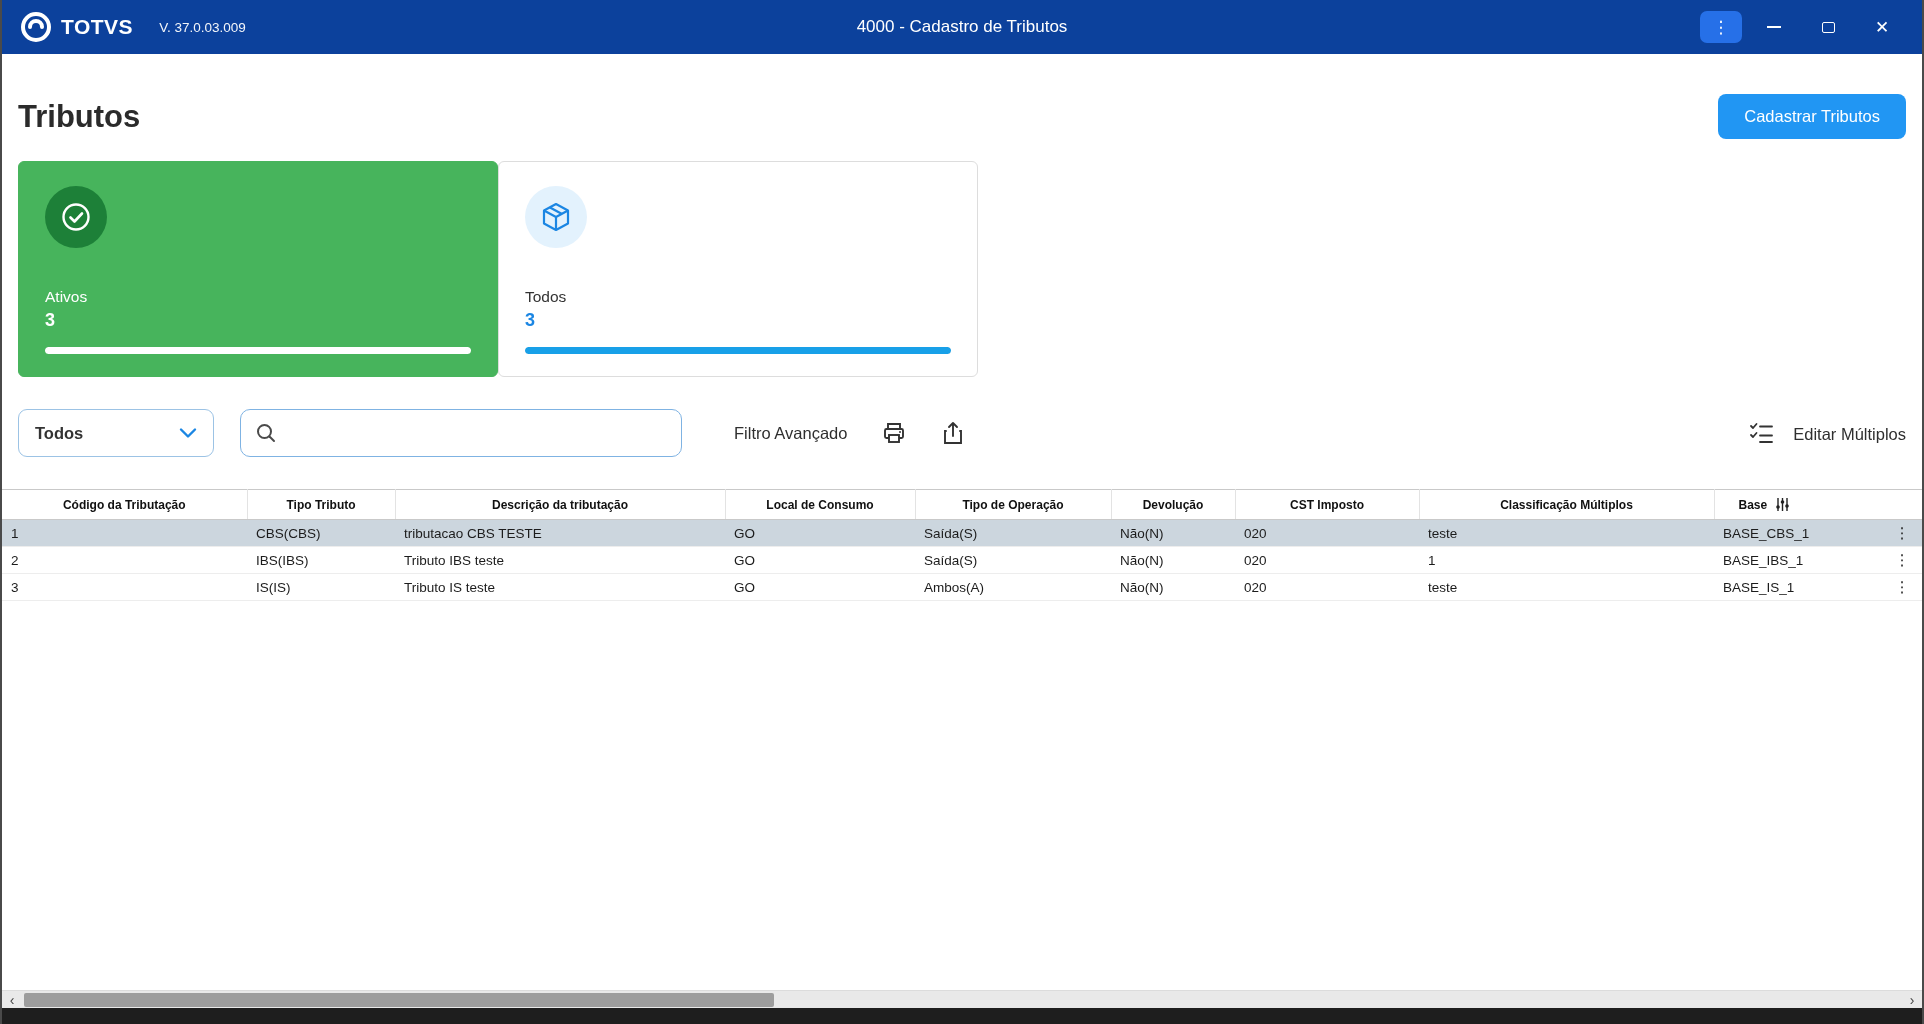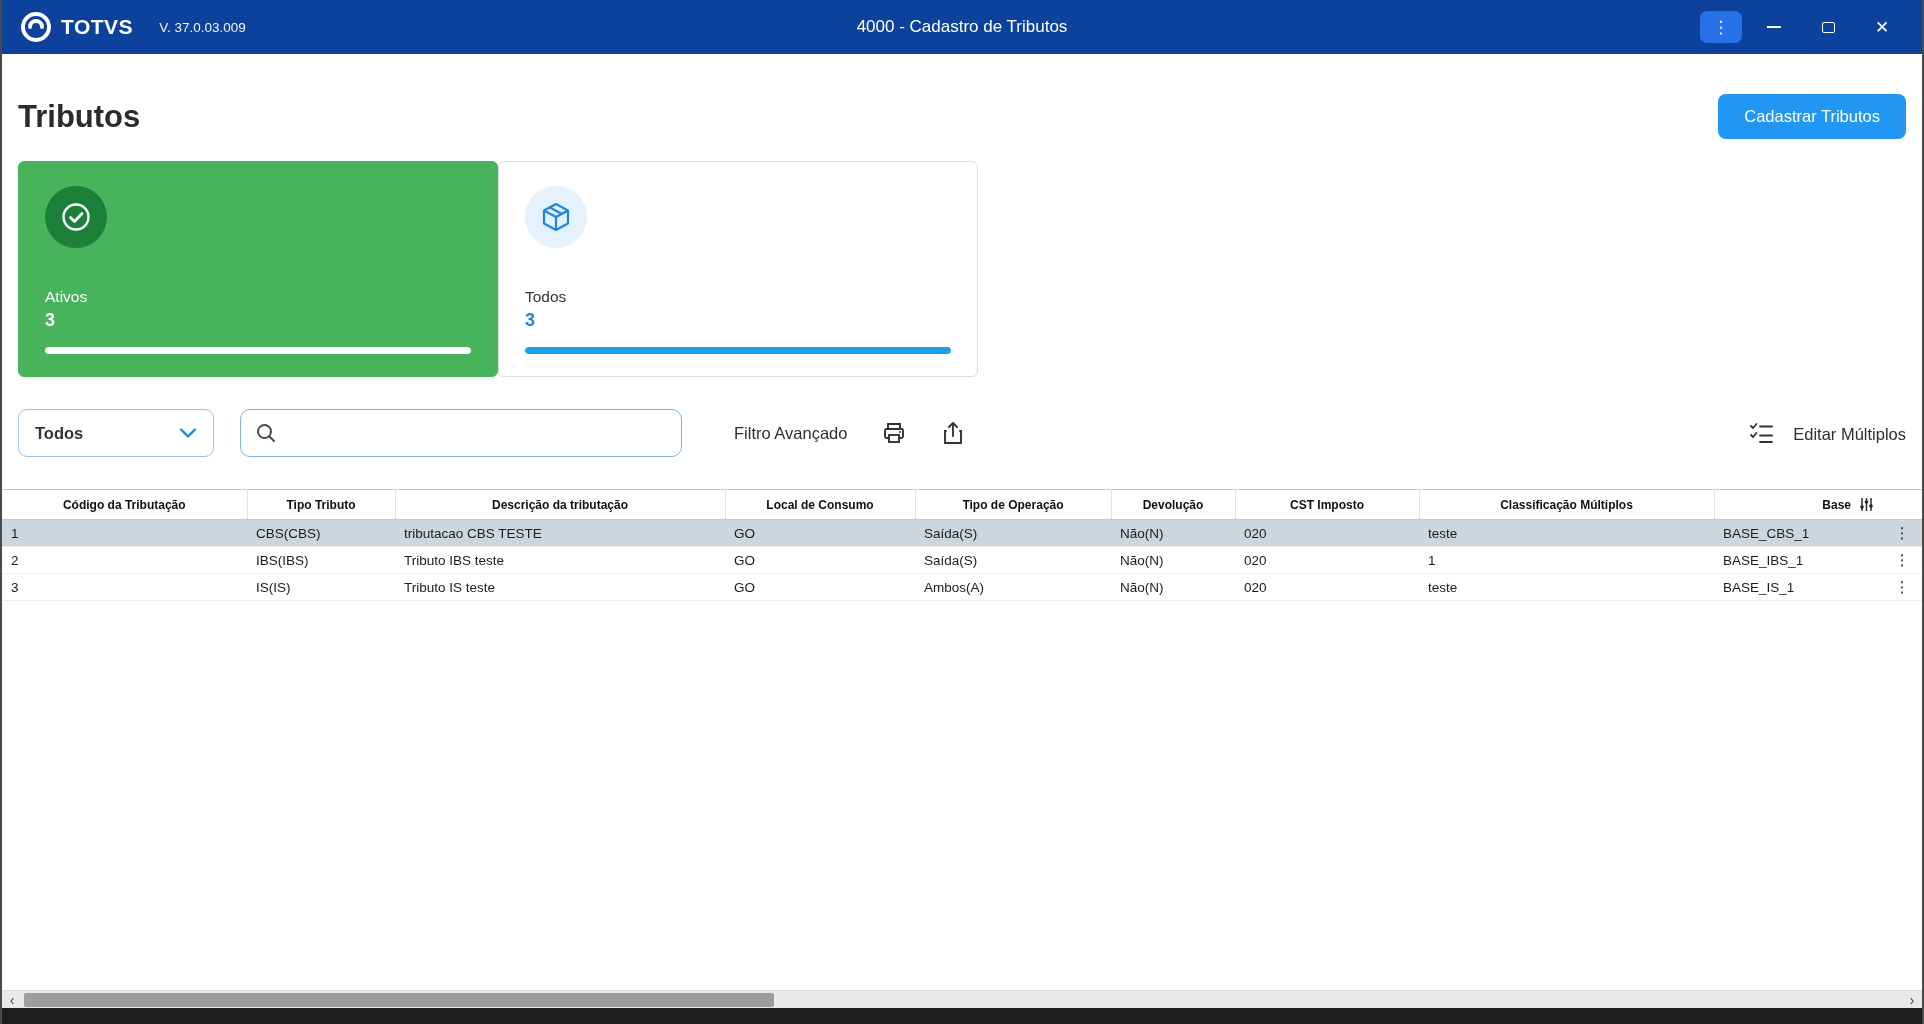--- a/index.html
+++ b/index.html
@@ -127,21 +127,21 @@
   thead th {
     font-size:12px; font-weight:bold; color:#111;
     padding:7px 8px;
     border-top:1.5px solid #c9c9c9;
     border-bottom:1.5px solid #c9c9c9;
     border-right:1px solid #e3e3e3;
     text-align:center; cursor:pointer;
     white-space:nowrap; overflow:hidden;
   }
   thead th:last-child, thead th.base-col { border-right:none; }
-  th.base-col { text-align:right;padding-left:24px; }
+  th.base-col { text-align:left;padding-left:24px; }
   .base-head { display:inline-flex; align-items:center; gap:8px; }
   tbody td {
     font-size:13.5px; color:#1c1c1c;
     padding:5px 9px; height:27px;
     border-bottom:1px solid #ededed;
     white-space:nowrap; overflow:hidden;
     cursor:default;
   }
   tbody tr { cursor:pointer; }
   tbody tr.selected { background:var(--row-selected,#ccd6de); }

